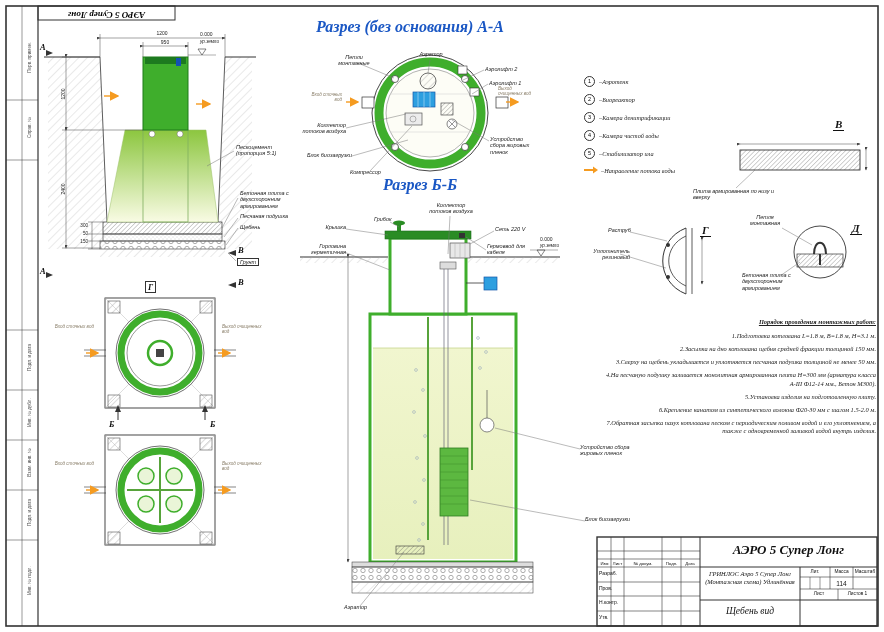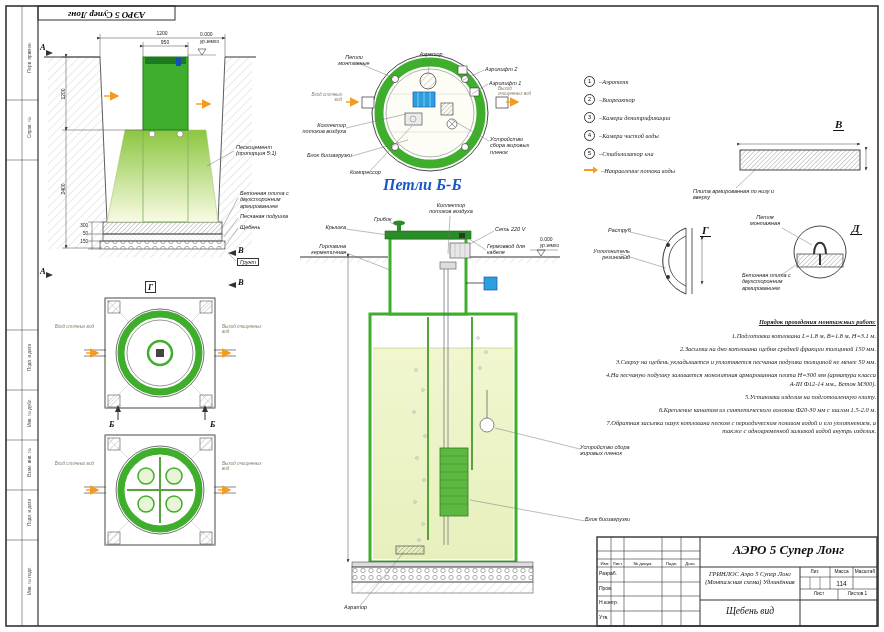--- a/index.html
+++ b/index.html
@@ -343,20 +343,21 @@
 <div class="lbl mark" style="left:238px;top:277px;">В</div>
 <div class="lbl mark boxed" style="left:145px;top:281px;">Г</div>
 
 <div class="lbl tiny r" style="left:52px;top:324px;width:42px;">Вход сточных вод</div>
 <div class="lbl tiny" style="left:222px;top:324px;width:44px;">Выход очищенных вод</div>
 <div class="lbl mark" style="left:109px;top:419px;">Б</div>
 <div class="lbl mark" style="left:210px;top:419px;">Б</div>
 <div class="lbl tiny r" style="left:52px;top:461px;width:42px;">Вход сточных вод</div>
 <div class="lbl tiny" style="left:222px;top:461px;width:44px;">Выход очищенных вод</div>
 
+<div class="lbl btitle" style="left:316px;top:18px;">Разрез (без основания) А-А</div>
 <div class="lbl c" style="left:335px;top:54px;width:38px;">Петли монтажные</div>
 <div class="lbl c" style="left:416px;top:51px;width:30px;">Аэратор</div>
 <div class="lbl" style="left:485px;top:66px;width:36px;">Аэролифт 2</div>
 <div class="lbl" style="left:489px;top:80px;width:36px;">Аэролифт 1</div>
 <div class="lbl tiny r" style="left:310px;top:92px;width:32px;">Вход сточных вод</div>
 <div class="lbl tiny" style="left:498px;top:86px;width:36px;">Выход очищенных вод</div>
 <div class="lbl r" style="left:300px;top:122px;width:46px;">Коллектор потоков воздуха</div>
 <div class="lbl r" style="left:300px;top:152px;width:52px;">Блок биозагрузки</div>
 <div class="lbl" style="left:350px;top:169px;width:40px;">Компрессор</div>
 <div class="lbl" style="left:490px;top:136px;width:48px;">Устройство сбора жировых пленок</div>
@@ -406,21 +407,21 @@
   <div class="notes-title">Порядок проведения монтажных работ:</div>
   <div class="note-item">1.Подготовка котлована  L=1.8 м,  В=1.8 м,  Н=3.1 м.</div>
   <div class="note-item">2.Засыпка на дно котлована щебня средней фракции толщиной 150 мм.</div>
   <div class="note-item">3.Сверху на щебень укладывается и уплотняется песчаная подушка толщиной не менее 50 мм.</div>
   <div class="note-item">4.На песчаную подушку заливается монолитная армированная плита Н=300 мм (арматура класса А-III Ф12-14 мм., Бетон М300).</div>
   <div class="note-item">5.Установка изделия на подготовленную плиту.</div>
   <div class="note-item">6.Крепление канатом из синтетического волокна Ф20-30 мм с шагом 1.5-2.0 м.</div>
   <div class="note-item">7.Обратная засыпка пазух котлована песком с периодическим поливом водой и его уплотнением, а также с одновременной заливкой водой внутрь изделия.</div>
 </div>
 
-<div class="lbl btitle" style="left:383px;top:176px;">Петли Б-Б</div>
+<div class="lbl btitle" style="left:383px;top:176px;">Разрез Б-Б</div>
 <div class="lbl c" style="left:426px;top:202px;width:50px;">Коллектор потоков воздуха</div>
 <div class="lbl r" style="left:316px;top:224px;width:30px;">Крышка</div>
 <div class="lbl" style="left:374px;top:216px;width:28px;">Грибок</div>
 <div class="lbl" style="left:495px;top:226px;width:42px;">Сеть 220 V</div>
 <div class="lbl dim" style="left:540px;top:237px;width:26px;">0.000</div>
 <div class="lbl" style="left:540px;top:243px;width:26px;font-size:4.6px;">ур.земли</div>
 <div class="lbl r" style="left:306px;top:243px;width:40px;">Горловина герметичная</div>
 <div class="lbl" style="left:487px;top:243px;width:38px;">Гермоввод для кабеля</div>
 <div class="lbl" style="left:580px;top:444px;width:50px;">Устройство сбора жировых пленок</div>
 <div class="lbl" style="left:585px;top:516px;width:55px;">Блок биозагрузки</div>

